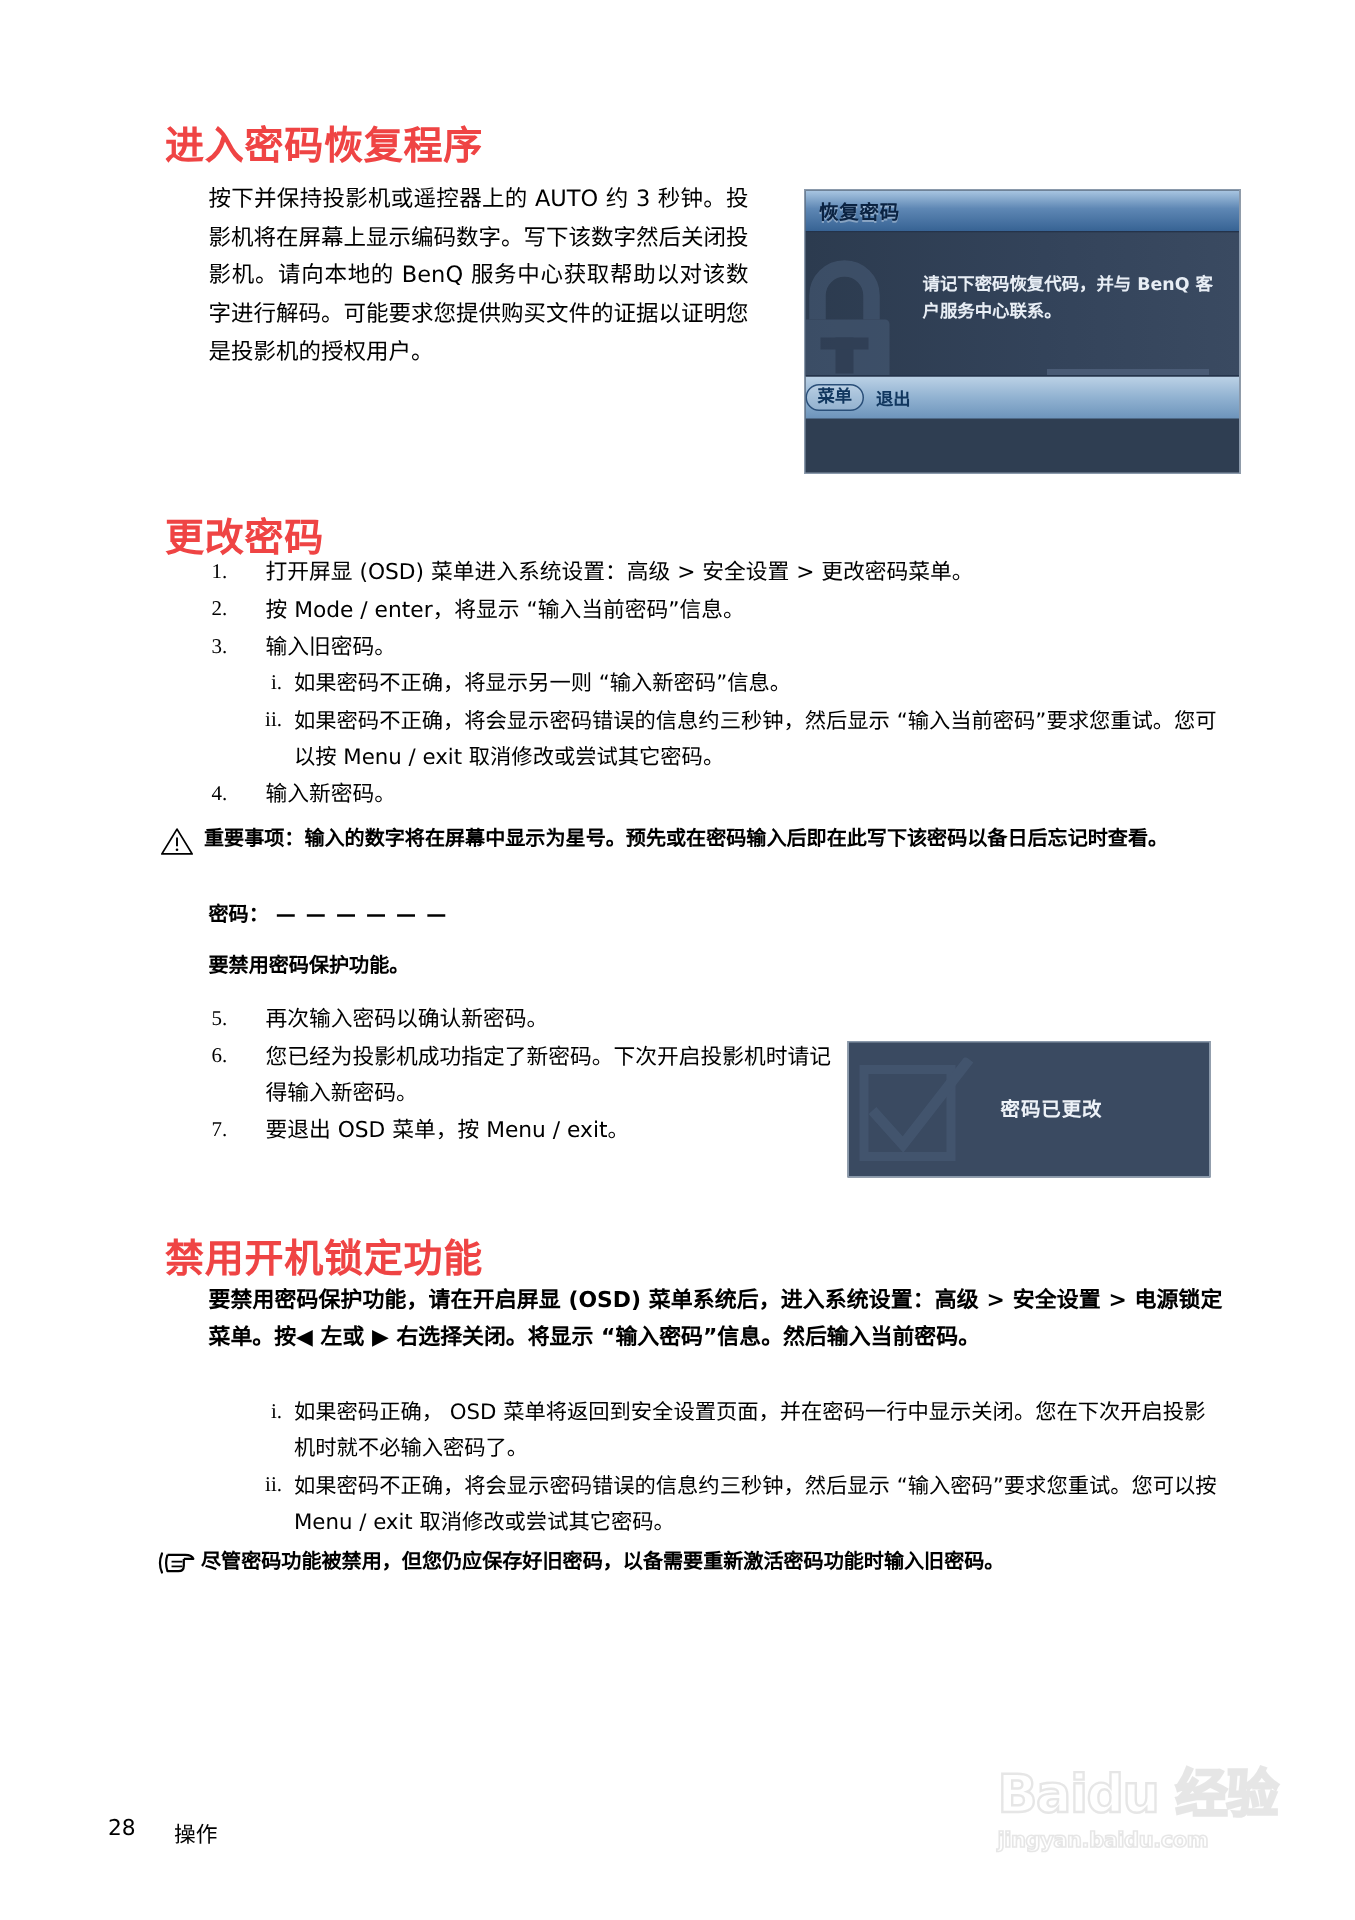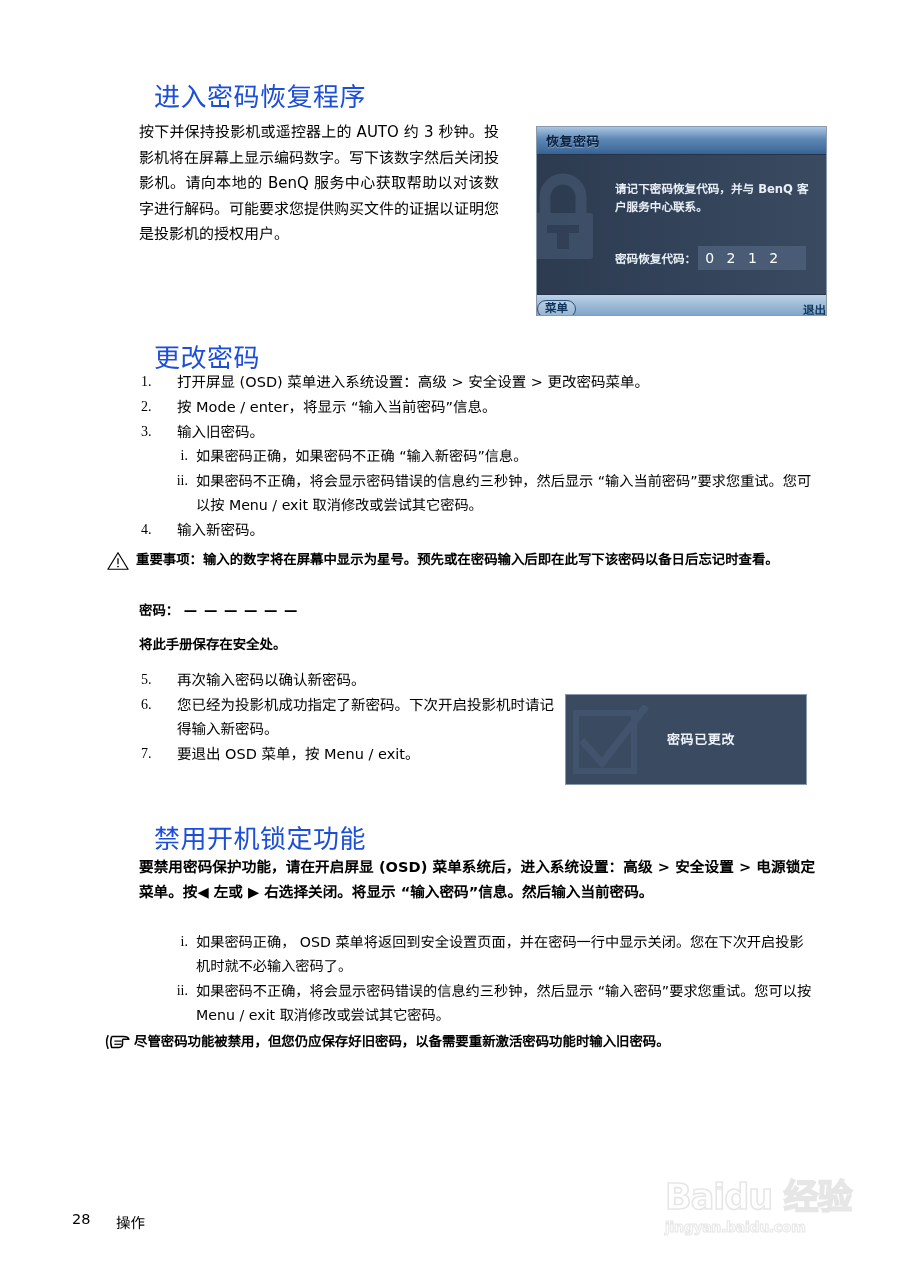--- a/index.html
+++ b/index.html
@@ -23,25 +23,24 @@
     width: 903px;
     height: 1280px;
   }
 
   
   .h1 {
     position: absolute;
     left: 110px;
     font-family: "DejaVu Sans", "Liberation Sans", sans-serif;
     font-size: 26px;
-    font-weight: 400;
+    font-weight: 700;
     letter-spacing: 0.5px;
-    color: #1d4ed8;
+    color: #ef4444;
     white-space: nowrap;
-    margin-left: 44px;
   }
 
   
   .body-text {
     position: absolute;
     font-family: "DejaVu Sans", "Liberation Sans", sans-serif;
     font-size: 14.2px;
     line-height: 23.5px;
     color: #000;
     text-align: justify;
@@ -161,21 +160,21 @@
     font-family: "DejaVu Sans", "Liberation Sans", sans-serif;
     font-size: 13px;
     font-weight: 700;
     color: #0b2342;
     padding-left: 9px;
     letter-spacing: 0.5px;
     text-shadow: 0 1px 0 rgba(255,255,255,0.35);
   }
   .osd1-body {
     position: relative;
-    height: 139px;
+    height: 95px;
     background: linear-gradient(to right, #2c3b4f 0%, #33435a 55%, #3a4a61 100%);
     overflow: hidden;
     text-decoration: underline;
   }
   .osd1-lock {
     position: absolute;
     left: -6px;
     top: 18px;
     width: 76px;
     height: 92px;
@@ -224,21 +223,21 @@
     color: #ffffff;
     letter-spacing: 4px;
   }
   .osd1-footer {
     position: relative;
     height: 28px;
     background: linear-gradient(to bottom, #bcd2e6 0%, #91b2d1 50%, #6d94bb 100%);
     border-top: 1px solid #24334a;
     display: flex;
     align-items: center;
-    justify-content: space-between;
+    justify-content: flex-start;
   }
   .osd1-menubtn {
     font-family: "DejaVu Sans", "Liberation Sans", sans-serif;
     font-size: 11.5px;
     font-weight: 700;
     color: #10365e;
     border: 1px solid #2a4f79;
     border-radius: 9px;
     padding: 1px 7px 2px 7px;
     background: rgba(255,255,255,0.18);
@@ -382,21 +381,21 @@
     </div>
     <div class="row">
       <span class="num">3.</span>
       <span class="txt">输入旧密码。</span>
     </div>
   </div>
 
   <div class="olist rlist" style="top:444px; left:170px; width:645px;">
     <div class="row">
       <span class="num">i.</span>
-      <span class="txt">如果密码正确，如果密码不正确 “输入新密码”信息。</span>
+      <span class="txt">如果密码不正确，将显示另一则 “输入新密码”信息。</span>
     </div>
     <div class="row">
       <span class="num">ii.</span>
       <span class="txt">如果密码不正确，将会显示密码错误的信息约三秒钟，然后显示 “输入当前密码”要求您重试。您可以按 Menu / exit 取消修改或尝试其它密码。</span>
     </div>
   </div>
 
   <div class="olist" style="top:518px; width:672px;">
     <div class="row">
       <span class="num">4.</span>
@@ -413,21 +412,21 @@
       </svg>
     </span>
     <span class="note-body">重要事项：输入的数字将在屏幕中显示为星号。预先或在密码输入后即在此写下该密码以备日后忘记时查看。</span>
   </div>
 
   <div class="plain-note" style="left:139px; top:600px;">
     <span>密码：</span>
     <span class="pw-blanks">— — — — — —</span>
   </div>
 
-  <div class="plain-note" style="left:139px; top:634px;">将此手册保存在安全处。</div>
+  <div class="plain-note" style="left:139px; top:634px;">要禁用密码保护功能。</div>
 
   <div class="olist" style="top:668px; width:420px;">
     <div class="row">
       <span class="num">5.</span>
       <span class="txt">再次输入密码以确认新密码。</span>
     </div>
     <div class="row">
       <span class="num">6.</span>
       <span class="txt">您已经为投影机成功指定了新密码。下次开启投影机时请记得输入新密码。</span>
     </div>

